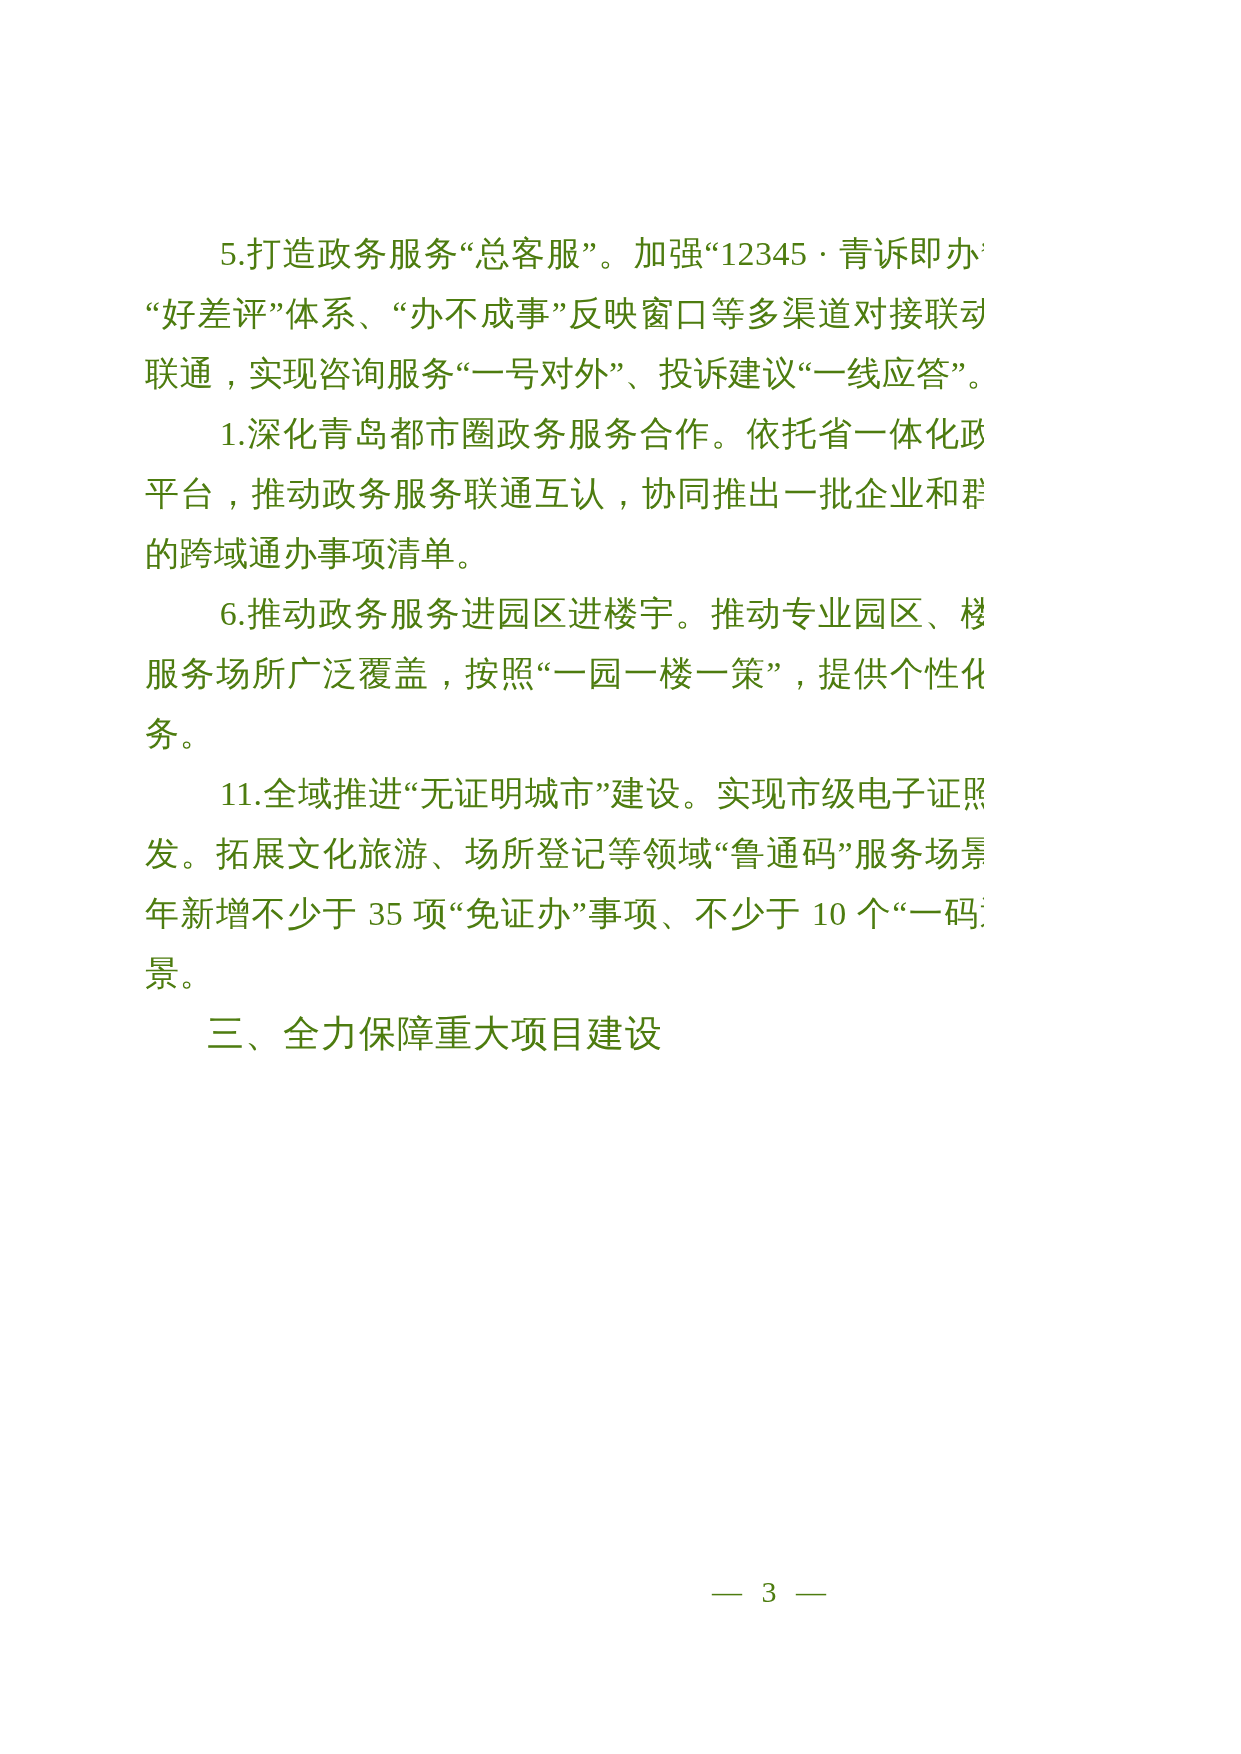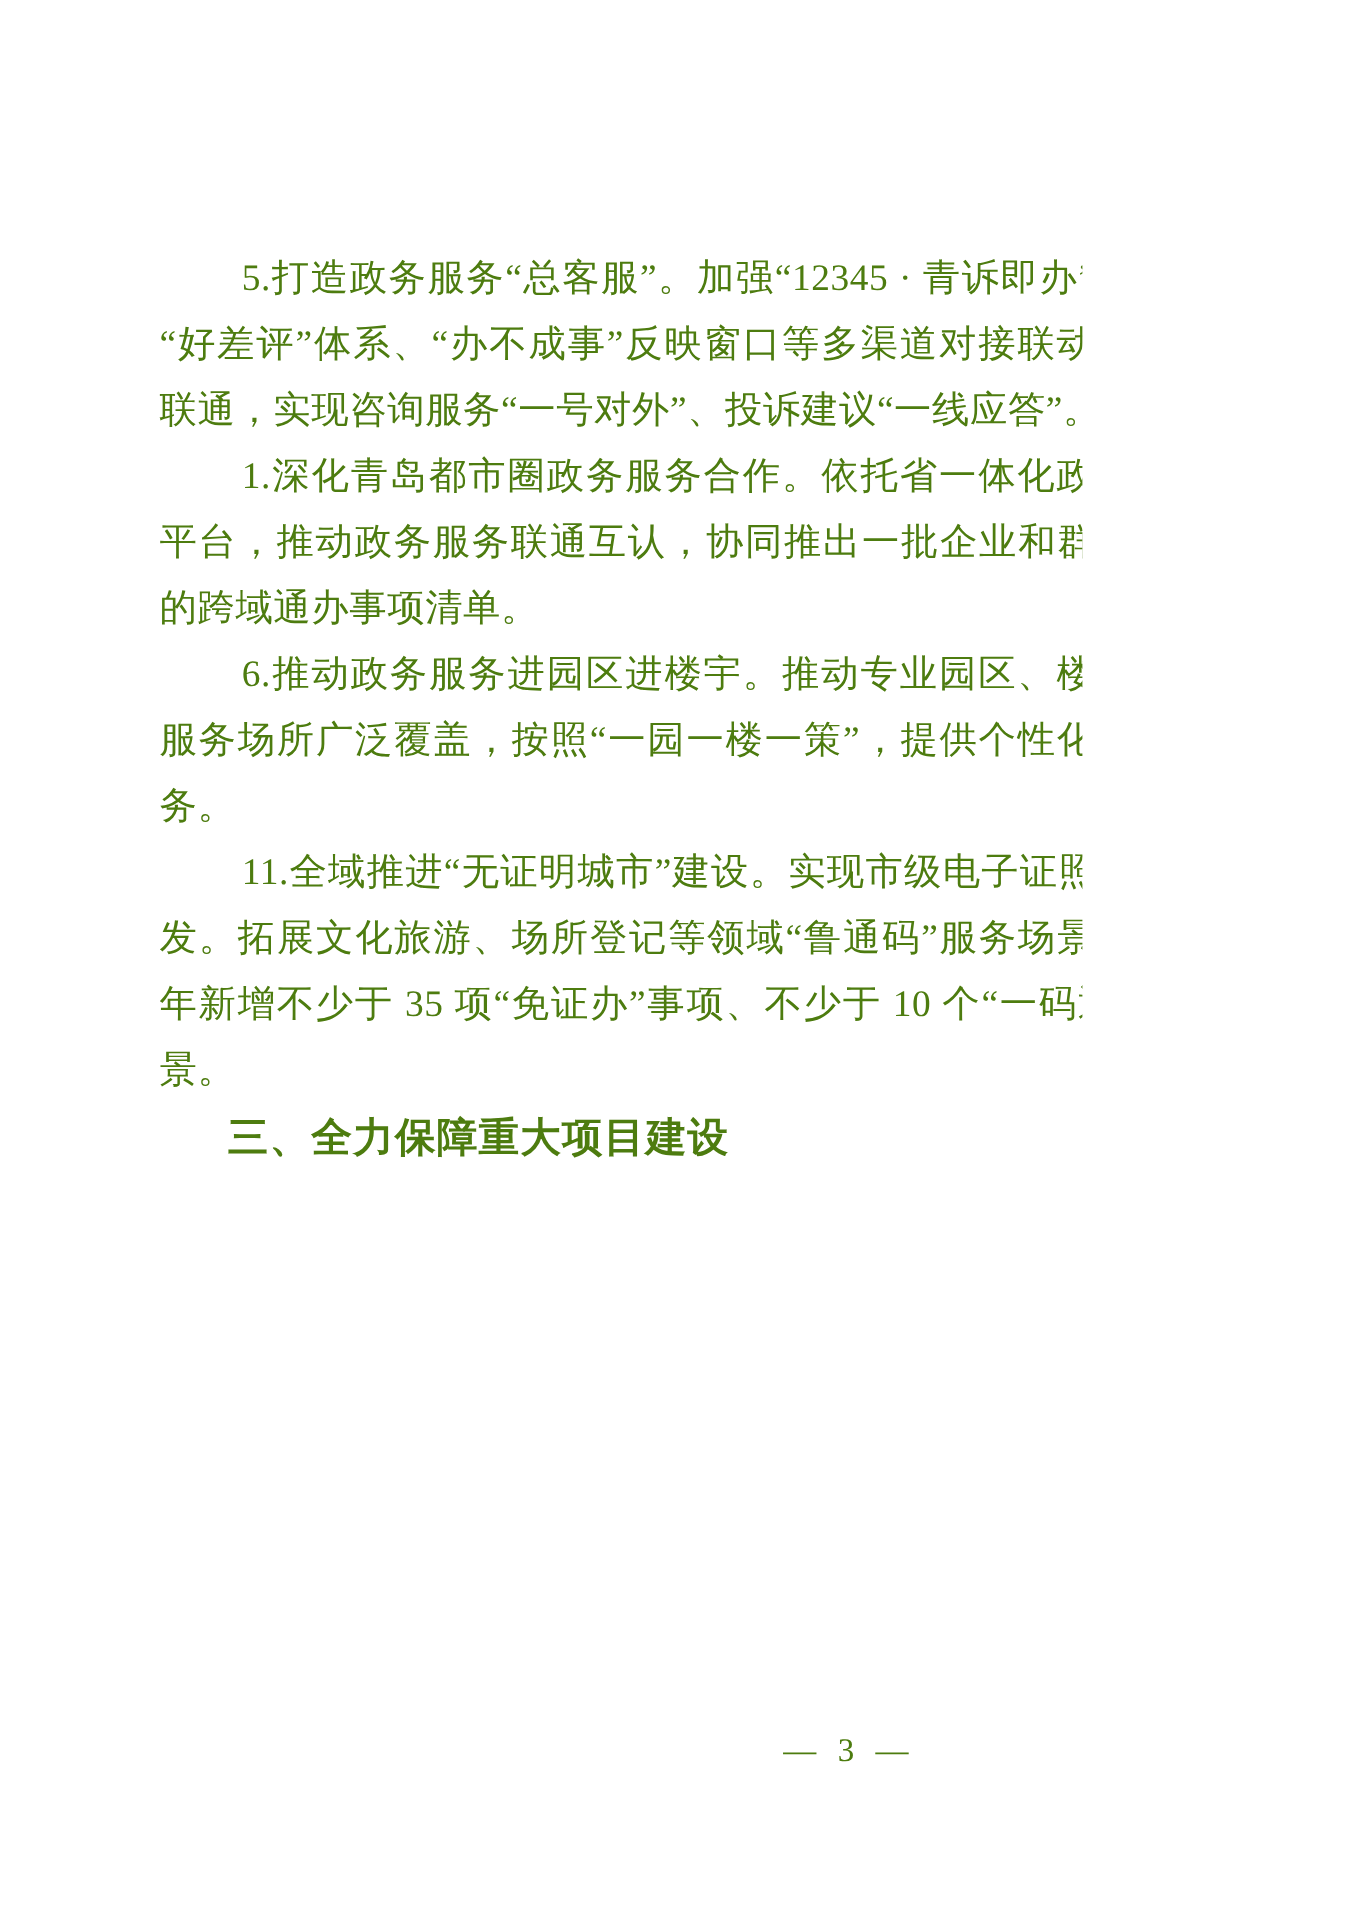--- a/index.html
+++ b/index.html
@@ -30,21 +30,21 @@
   p.body-para {
     margin: 0;
     padding: 0;
     text-indent: 2.2em;
   }
   h2.section-heading {
     margin: 0;
     padding: 0;
     text-indent: 62px;
     font-family: "Liberation Sans", "DejaVu Sans", sans-serif;
-    font-weight: 700;
+    font-weight: 400;
     font-size: 37px;
     line-height: 60px;
     text-align: left;
     letter-spacing: 1px;
   }
   .page-number {
     position: absolute;
     top: 1574px;
     right: 152px;
     font-size: 30px;

